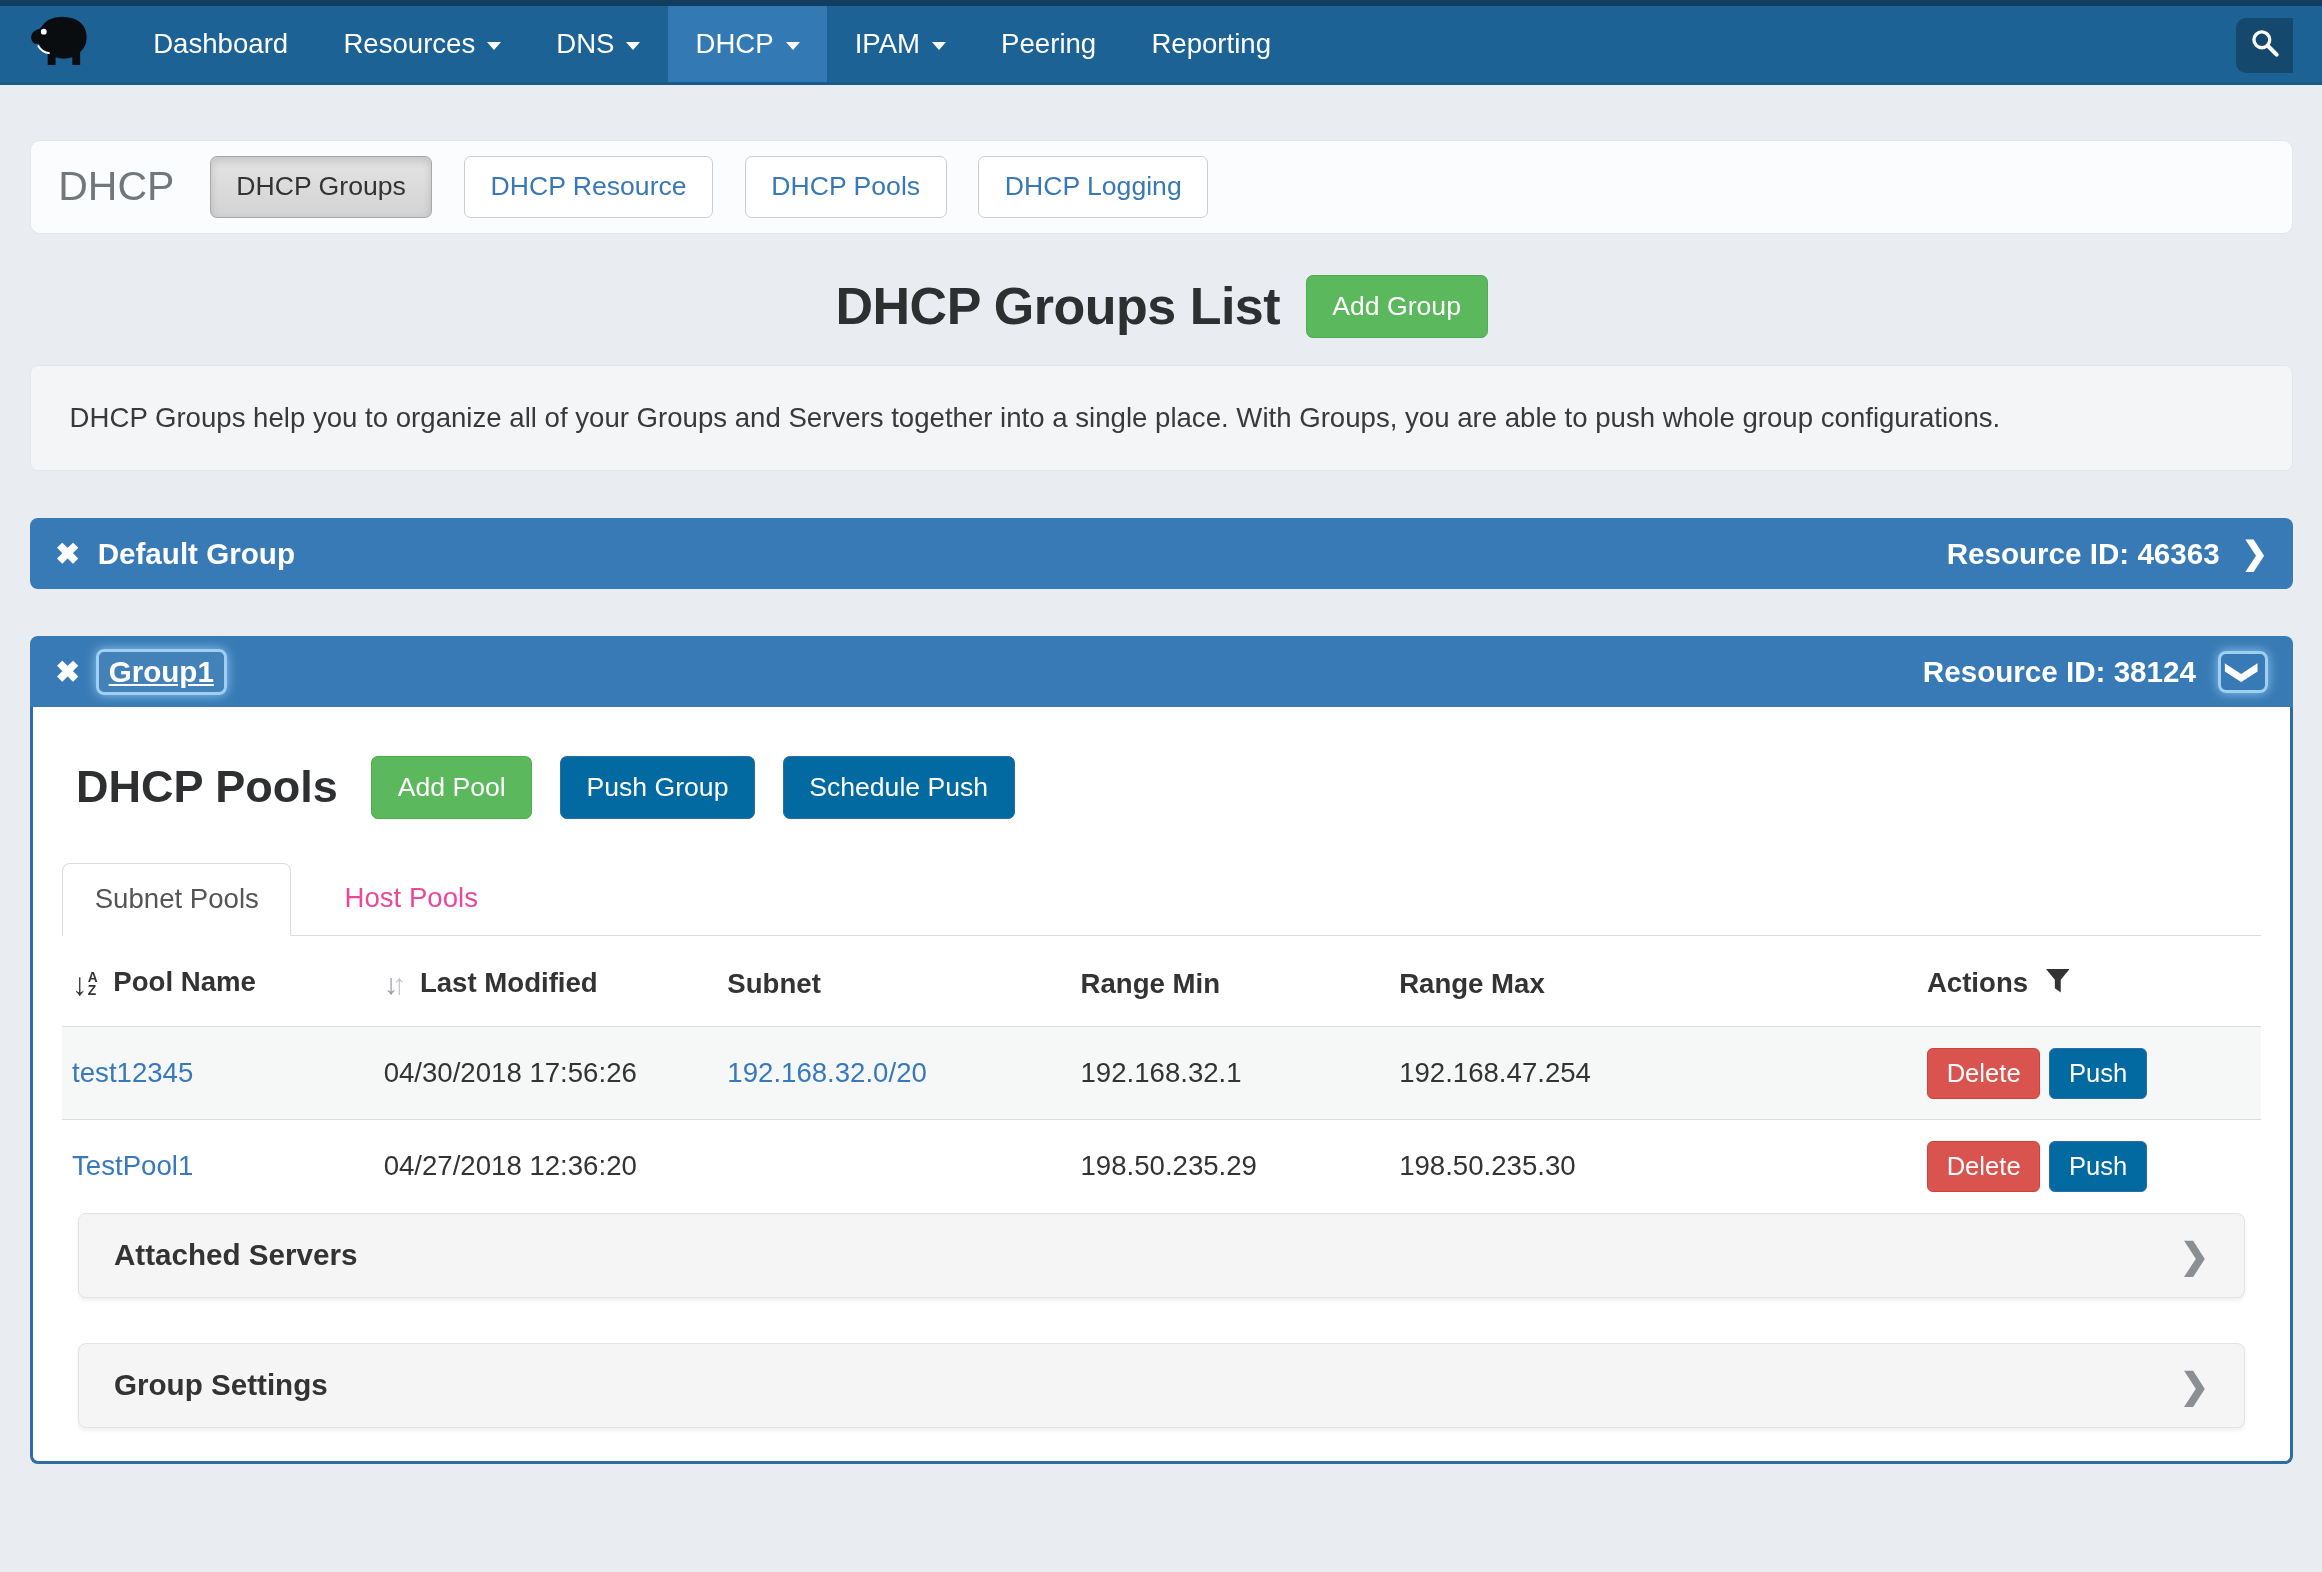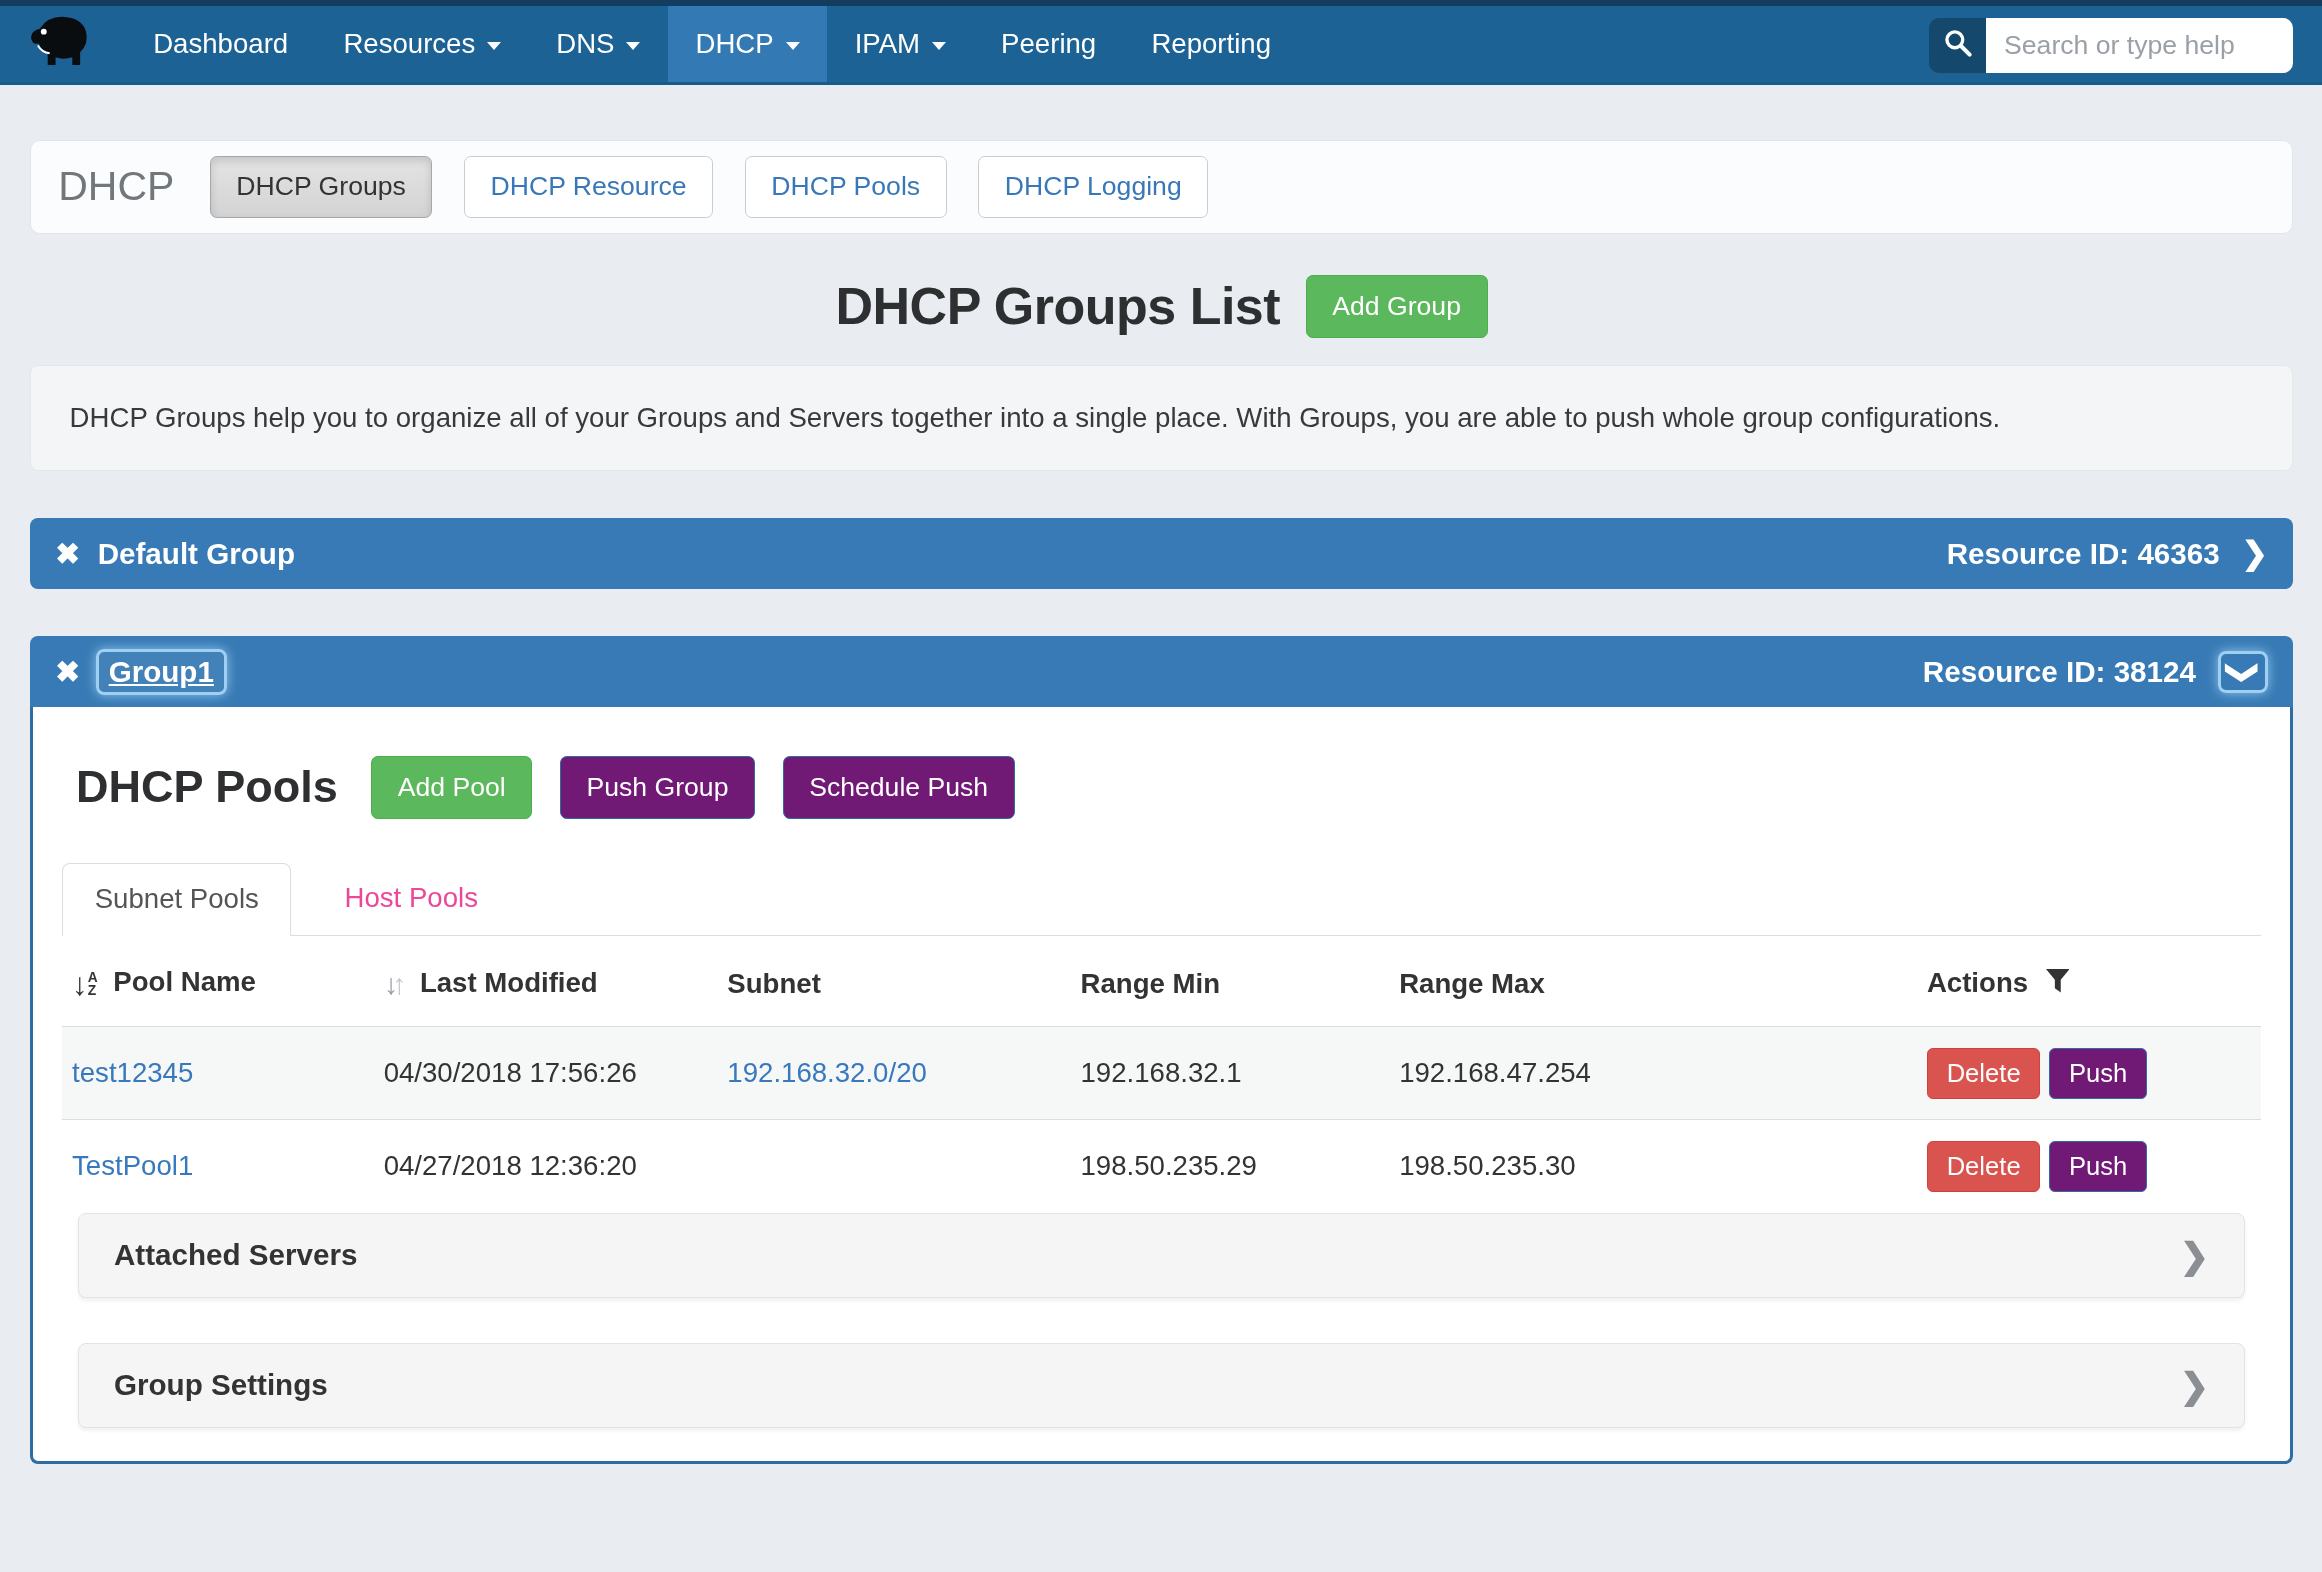--- a/index.html
+++ b/index.html
@@ -54,21 +54,21 @@
     font-size:26.6px; border-radius:6.9px; padding:14.8px 25.6px; cursor:pointer;
     border:1px solid transparent; white-space:nowrap; background:#fff;
     font-family:"Liberation Sans", sans-serif;
   }
   .btn-outline { border-color:#c9cdd2; color:#3878b8; background:#fff; }
   .btn-active-gray {
     background:linear-gradient(#e4e4e4,#d3d3d3); border-color:#a8a8a8; color:#333;
     box-shadow:inset 0 3.9px 8.9px rgba(0,0,0,.14);
   }
   .btn-green { background:#5cb85c; border-color:#4cae4c; color:#fff; }
-  .btn-blue  { background:#701a75; border-color:#2e6da4; color:#fff; }
+  .btn-blue  { background:#0369a1; border-color:#2e6da4; color:#fff; }
   .btn-red   { background:#d9534f; border-color:#d43f3a; color:#fff; }
   .btn-sm { font-size:25.6px; padding:9.9px 18.7px; border-radius:5.9px; }
 
   
   .page-heading { margin:41px 29.6px 0; display:flex; align-items:center; gap:25.6px;justify-content:center; }
   .page-heading h1 { font-size:52px; font-weight:600; color:#2d2f31; letter-spacing:-0.5px; }
 
   .desc-card {
     margin:27.6px 29.6px 0; background:#f4f5f6; border:1px solid #e6e7e9;
     border-radius:7.9px; padding:36px 39px; font-size:27.6px; color:#38393b;
@@ -191,21 +191,20 @@
   </ul>
   <div class="searchwrap">
     <div class="search-iconbox">
       <span>
         <svg width="29.6" height="29.6" viewBox="0 0 30 30">
           <circle cx="12" cy="12" r="8" fill="none" stroke="#fff" stroke-width="3.4"></circle>
           <line x1="18" y1="18" x2="27" y2="27" stroke="#fff" stroke-width="4.2" stroke-linecap="round"></line>
         </svg>
       </span>
     </div>
-    <input class="search-input" type="text" placeholder="Search or type help" style="">
   </div>
 </div>
 
 <div class="section-card">
   <span class="section-label">DHCP</span>
   <button class="btn btn-active-gray">DHCP Groups</button>
   <button class="btn btn-outline">DHCP Resource</button>
   <button class="btn btn-outline">DHCP Pools</button>
   <button class="btn btn-outline">DHCP Logging</button>
 </div>

